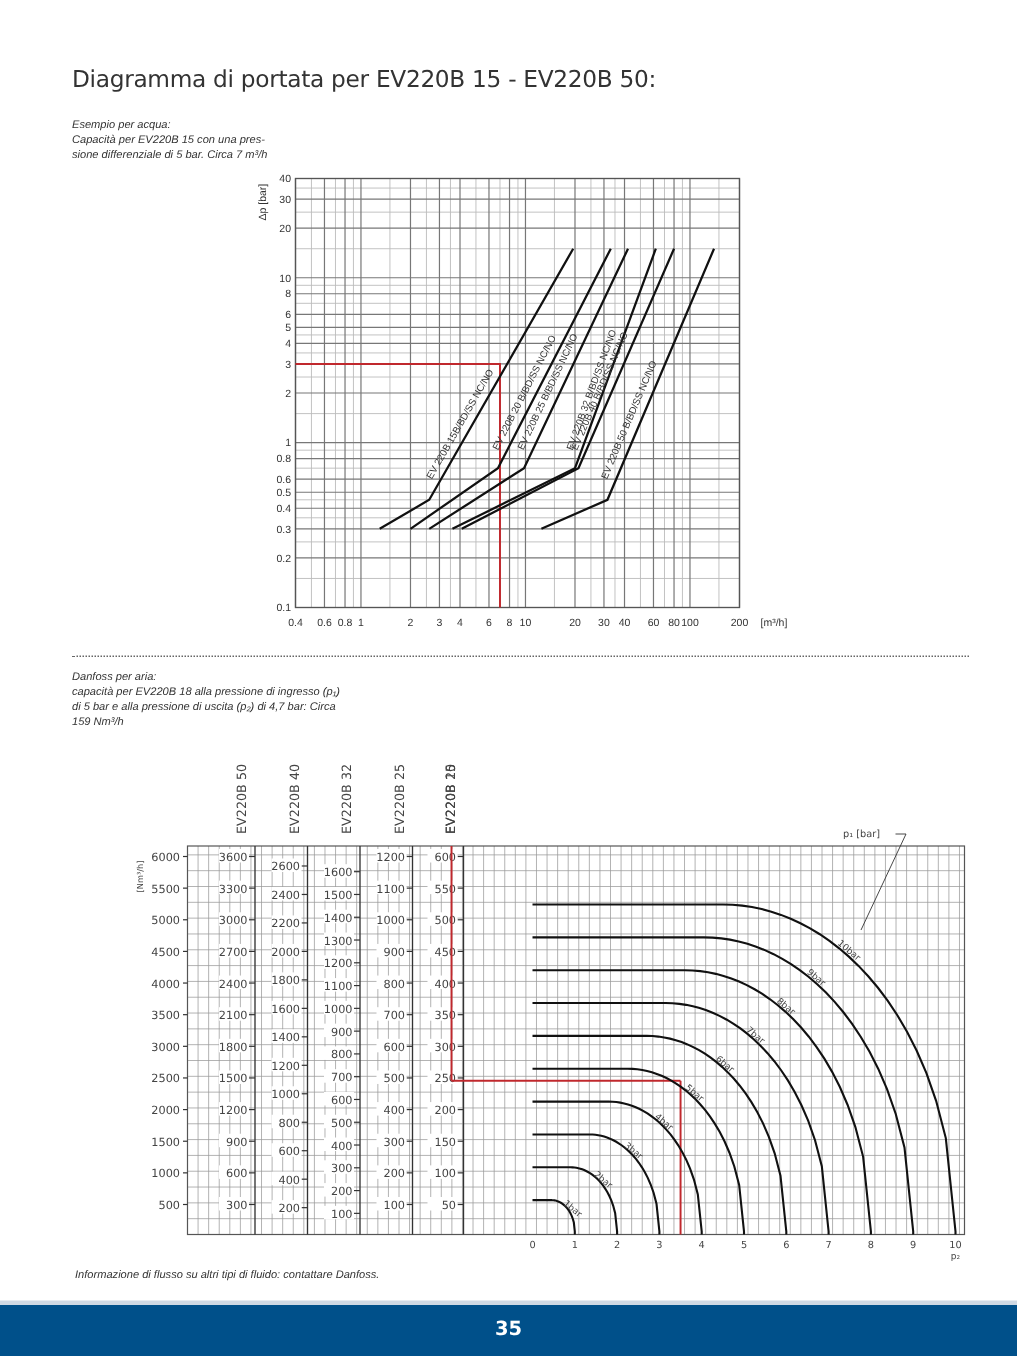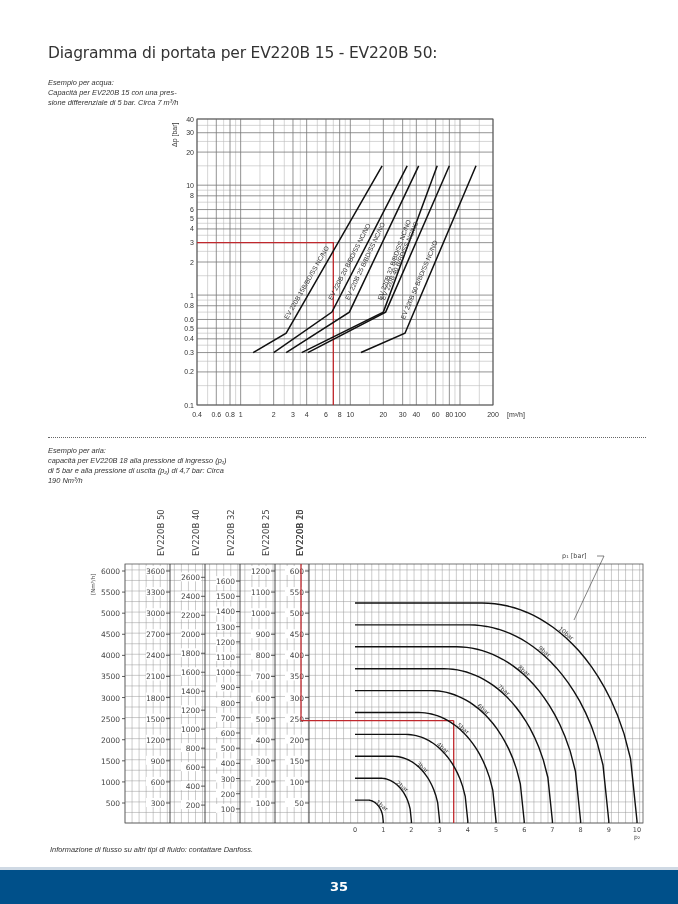--- a/index.html
+++ b/index.html
@@ -22,24 +22,24 @@
 
 <div class="note" style="left:48px;top:78px;">
   <div>Esempio per acqua:</div>
   <div>Capacità per EV220B 15 con una pres-</div>
   <div>sione differenziale di 5 bar. Circa 7 m³/h</div>
 </div>
 
 <div class="dotted"></div>
 
 <div class="note" style="left:48px;top:446px;">
-  <div>Esempio per aria:</div>
+  <div>Danfoss per aria:</div>
   <div>capacità per EV220B 18 alla pressione di ingresso (p₁)</div>
   <div>di 5 bar e alla pressione di uscita (p₂) di 4,7 bar: Circa</div>
-  <div>190 Nm³/h</div>
+  <div>159 Nm³/h</div>
 </div>
 
 <svg id="water-chart" width="678" height="440" viewBox="0 0 678 440">
     <line x1="207.62826330203757" x2="207.62826330203757" y1="119" y2="405" stroke="#bbb" stroke-width="0.6"></line>
     <line x1="223.65433935744727" x2="223.65433935744727" y1="119" y2="405" stroke="#bbb" stroke-width="0.6"></line>
     <line x1="235.62437344375346" x2="235.62437344375346" y1="119" y2="405" stroke="#bbb" stroke-width="0.6"></line>
     <line x1="259.9548512856502" x2="259.9548512856502" y1="119" y2="405" stroke="#bbb" stroke-width="0.6"></line>
     <line x1="284.28532912754696" x2="284.28532912754696" y1="119" y2="405" stroke="#bbb" stroke-width="0.6"></line>
     <line x1="300.31140518295666" x2="300.31140518295666" y1="119" y2="405" stroke="#bbb" stroke-width="0.6"></line>
     <line x1="317.2997303892829" x2="317.2997303892829" y1="119" y2="405" stroke="#bbb" stroke-width="0.6"></line>

